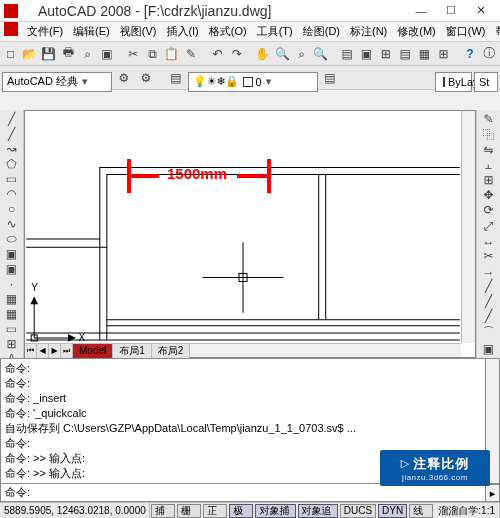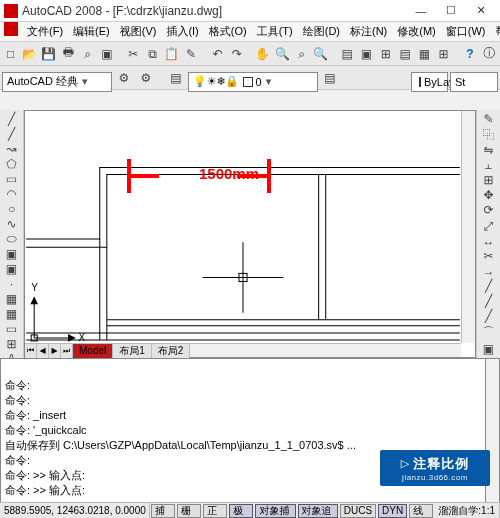--- a/index.html
+++ b/index.html
@@ -1,19 +1,19 @@
 <!DOCTYPE html>
 <html><head>
 <meta charset="utf-8">
 <style>
   * { margin: 0; padding: 0; box-sizing: border-box; font-family: "Microsoft YaHei", SimSun, Arial, sans-serif; }
   body { width: 500px; height: 518px; background: #f0f0f0; font-size: 11px; position: relative; overflow: hidden; }
   .title-bar { height: 22px; background: #fff; display: flex; align-items: center; padding: 0 4px; border-bottom: 1px solid #d0d0d0; }
   .title-ico { width: 14px; height: 14px; background: #c00; margin-right: 4px; }
-  .title-txt { font-size: 12px; color: #333; flex: 1; }
+  .title-txt { font-size: 14px; color: #333; flex: 1; margin-left: 16px; }
   .win-btns { display: flex; gap: 0; }
   .win-btn { width: 30px; height: 20px; display: flex; align-items: center; justify-content: center; color: #333; font-size: 11px; }
 
   .menu-bar { height: 20px; background: #f6f6f6; display: flex; align-items: flex-start; padding: 0 2px; border-bottom: 1px solid #d0d0d0; overflow: hidden; white-space: nowrap; }
   .menu-ico { width: 14px; height: 14px; background: #c00; margin: 0 4px 0 2px; flex-shrink:0;}
   .menu-item { padding: 2px 5px; font-size: 11px; color: #000; flex-shrink:0;}
 
   .toolbar-row { height: 24px; background: #e9e9e9; border-bottom: 1px solid #c8c8c8; display: flex; align-items: center; padding: 0 2px; gap: 2px; }
   .tbtn { width: 20px; height: 20px; display: flex; align-items: center; justify-content: center; border: 1px solid transparent; font-size: 12px; color: #444; }
   .tsep { width: 6px; }
@@ -32,21 +32,21 @@
   .tab.active { background: #b91c1c; }
   .nav-btn { width:12px; height:14px; text-align:center; font-size:8px; line-height:14px; border-right:1px solid #bbb; background:#e4e4e4;}
 
   .dim { position: absolute; color: #f00; font-size: 15px; font-weight: bold; }
   .dim-arrow { position: absolute; background: #f00; }
   .dim-arrow.v { width: 4px; }
 
   .rtoolbar { width: 24px; background: #e9e9e9; border-left: 1px solid #c8c8c8; display: flex; flex-direction: column; align-items: center; gap: 1px; padding: 2px 0; }
 
   .cmd-area { position: absolute; left: 0; right: 0; bottom: 16px; top: auto; height: 144px; display:flex; flex-direction:column;}
-  .cmd-log { flex:1; background: #fff; border: 1px solid #888; font-family: SimSun, monospace; font-size: 11px; padding: 19px 4px; overflow: hidden; white-space: pre; line-height: 14px; }
+  .cmd-log { flex:1; background: #fff; border: 1px solid #888; font-family: SimSun, monospace; font-size: 11px; padding: 2px 4px; overflow: hidden; white-space: pre; line-height: 14px; }
   .cmd-line { height: 18px; background: #fff; border: 1px solid #888; border-top: none; font-family: SimSun, monospace; font-size: 11px; padding: 0 4px; display: flex; align-items: center; }
   .cmd-scroll { display:flex; align-items:center; justify-content:center; width:14px; background:#f0f0f0; border:1px solid #888; border-left:none;}
   .cmd-row { display:flex;}
   .cmd-row .cmd-log, .cmd-row .cmd-line { flex:1; }
 
   .statusbar { position: absolute; left: 0; right: 0; bottom: 0; height: 16px; background: #e9e9e9; display: flex; align-items: center; font-size: 10px; border-top: 1px solid #bbb; justify-content: flex-end; }
   .stat-sec { padding: 0 4px; border-right: 1px solid #bbb; height: 16px; line-height:16px; white-space: nowrap;}
   .stat-btn { padding: 0 3px; border: 1px solid #888; margin: 0 1px; background: #e0e0e0; font-size:10px; height:14px; line-height:12px;}
   .stat-btn.on { border-color: #556; background: #ccd; }
 
@@ -135,21 +135,21 @@
     <span>0</span>
     <span class="dd">▾</span>
   </div>
   <div class="tbtn">▤</div>
   <div class="tsep"></div>
   <div class="tsep" style="flex:1"></div>
   <div class="combo" style="width:37px">
     <span class="layer-sw" style="background:#fff"></span>
     <span>ByLayer</span>
   </div>
-  <div class="combo" style="width:48px">
+  <div class="combo" style="width:24px">
     <span>St</span>
   </div>
 </div>
 
 <div class="work-area">
 
   <div class="vtoolbar">
     <div class="vbtn">╱</div>
     <div class="vbtn">╱</div>
     <div class="vbtn">↝</div>
@@ -202,21 +202,21 @@
         </g>
         <text x="52" y="228" font-size="10">X</text>
         <text x="5" y="178" font-size="10">Y</text>
       </svg>
 
       
       <div class="dim-arrow v" style="left:102px; top:48px; height:34px;"></div>
       <div class="dim-arrow v" style="left:242px; top:48px; height:34px;"></div>
       <div class="dim-arrow" style="left:104px; top:63px; width:30px; height:4px;"></div>
       <div class="dim-arrow" style="left:212px; top:63px; width:30px; height:4px;"></div>
-      <div class="dim" style="left:142px; top:54px;margin-left:32px;">1500mm</div>
+      <div class="dim" style="left:142px; top:54px;">1500mm</div>
     </div>
 
     <div class="vscroll-bar"></div>
 
     <div class="hscroll">
       <div class="nav-btn">⏮</div>
       <div class="nav-btn">◀</div>
       <div class="nav-btn">▶</div>
       <div class="nav-btn">⏭</div>
       <div class="tab active">Model</div>

